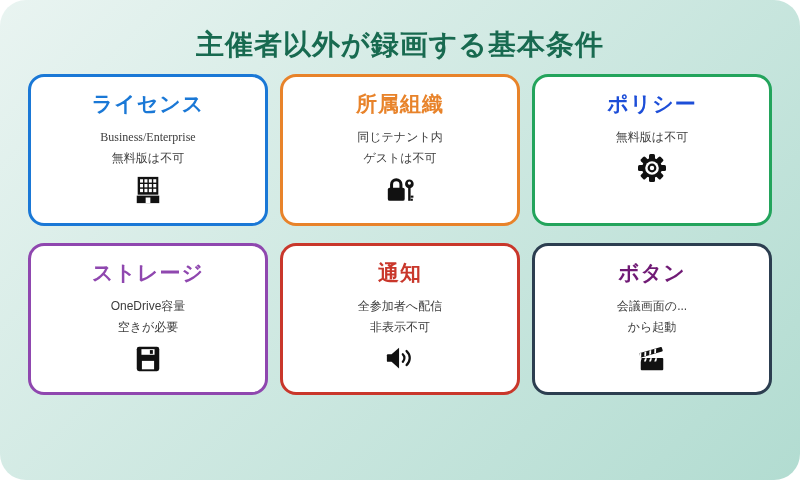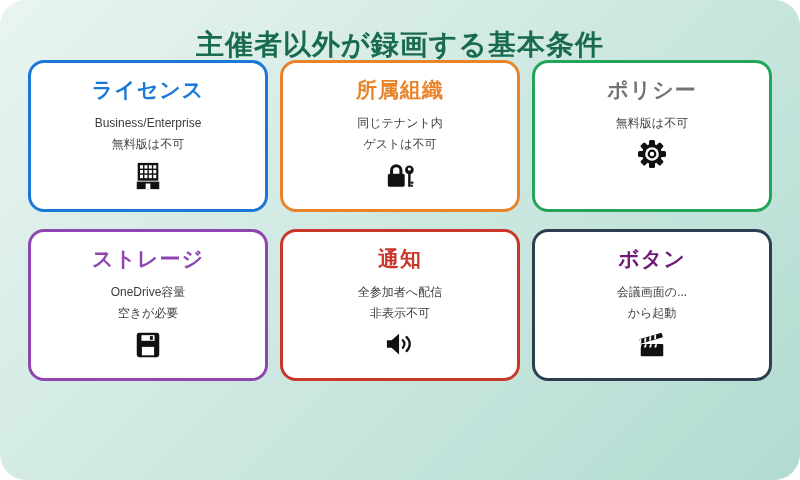--- a/index.html
+++ b/index.html
@@ -16,21 +16,21 @@
     width: 800px;
     height: 480px;
     border-radius: 26px;
     box-sizing: border-box;
     
     background: #d8ece6;
   }
   .page-title {
     margin: 0;
     padding-top: 26px;
-    height: 60px;
+    height: 74px;
     box-sizing: border-box;
     text-align: center;
     font-size: 28px;
     font-weight: 800;
     letter-spacing: 1px;
     color: #186a50; 
   }
   .grid {
     display: grid;
     grid-template-columns: repeat(3, 1fr);
@@ -74,21 +74,21 @@
 </style>
 </head>
 <body>
 
 <div class="canvas" style="background: linear-gradient(135deg, rgb(233, 244, 241), rgb(178, 220, 209));">
 
   <h1 class="page-title" style="color: rgb(24, 106, 80);">主催者以外が録画する基本条件</h1>
 
   <div class="grid">
 
-    <section class="card" style="border-color: rgb(26, 120, 214);">
+    <section class="card" style="border-color: rgb(26, 120, 214); font-family: Liberation Serif, serif;">
       <h2 class="card-title" style="color: rgb(26, 120, 214);">ライセンス</h2>
       <p class="card-line">Business/Enterprise</p>
       <p class="card-line">無料版は不可</p>
       <div class="card-icon">
         <svg width="30" height="30" viewBox="0 0 32 32" aria-hidden="true">
           <rect x="5" y="2" width="22" height="19" fill="#111"></rect>
           <rect x="4" y="22" width="24" height="8" fill="#111"></rect>
           <g fill="#fff">
             <rect x="7.5" y="4.5" width="3.2" height="3.6"></rect>
               <rect x="12.2" y="4.5" width="3.2" height="3.6"></rect>
@@ -119,21 +119,21 @@
           <circle cx="26" cy="9.5" r="4.6" fill="#111"></circle>
           <circle cx="26" cy="8.6" r="1.7" fill="#fff"></circle>
           <rect x="24.7" y="13.5" width="2.6" height="14" fill="#111"></rect>
           <rect x="27.3" y="22" width="3" height="2.2" fill="#111"></rect>
           <rect x="27.3" y="25.3" width="2.4" height="2.2" fill="#111"></rect>
         </svg>
       </div>
     </section>
 
     <section class="card" style="border-color: rgb(35, 164, 92);">
-      <h2 class="card-title" style="color: #737373;">ポリシー</h2>
+      <h2 class="card-title" style="color: #1d4ed8;">ポリシー</h2>
       <p class="card-line">無料版は不可</p>
       <div class="card-icon">
         <svg width="32" height="32" viewBox="0 0 32 32" aria-hidden="true">
           <g fill="#111">
             <rect x="13" y="2" width="6" height="7" rx="1.5"></rect>
             <rect x="13" y="2" width="6" height="7" rx="1.5" transform="rotate(45 16 16)"></rect>
             <rect x="13" y="2" width="6" height="7" rx="1.5" transform="rotate(90 16 16)"></rect>
             <rect x="13" y="2" width="6" height="7" rx="1.5" transform="rotate(135 16 16)"></rect>
             <rect x="13" y="2" width="6" height="7" rx="1.5" transform="rotate(180 16 16)"></rect>
             <rect x="13" y="2" width="6" height="7" rx="1.5" transform="rotate(225 16 16)"></rect>

